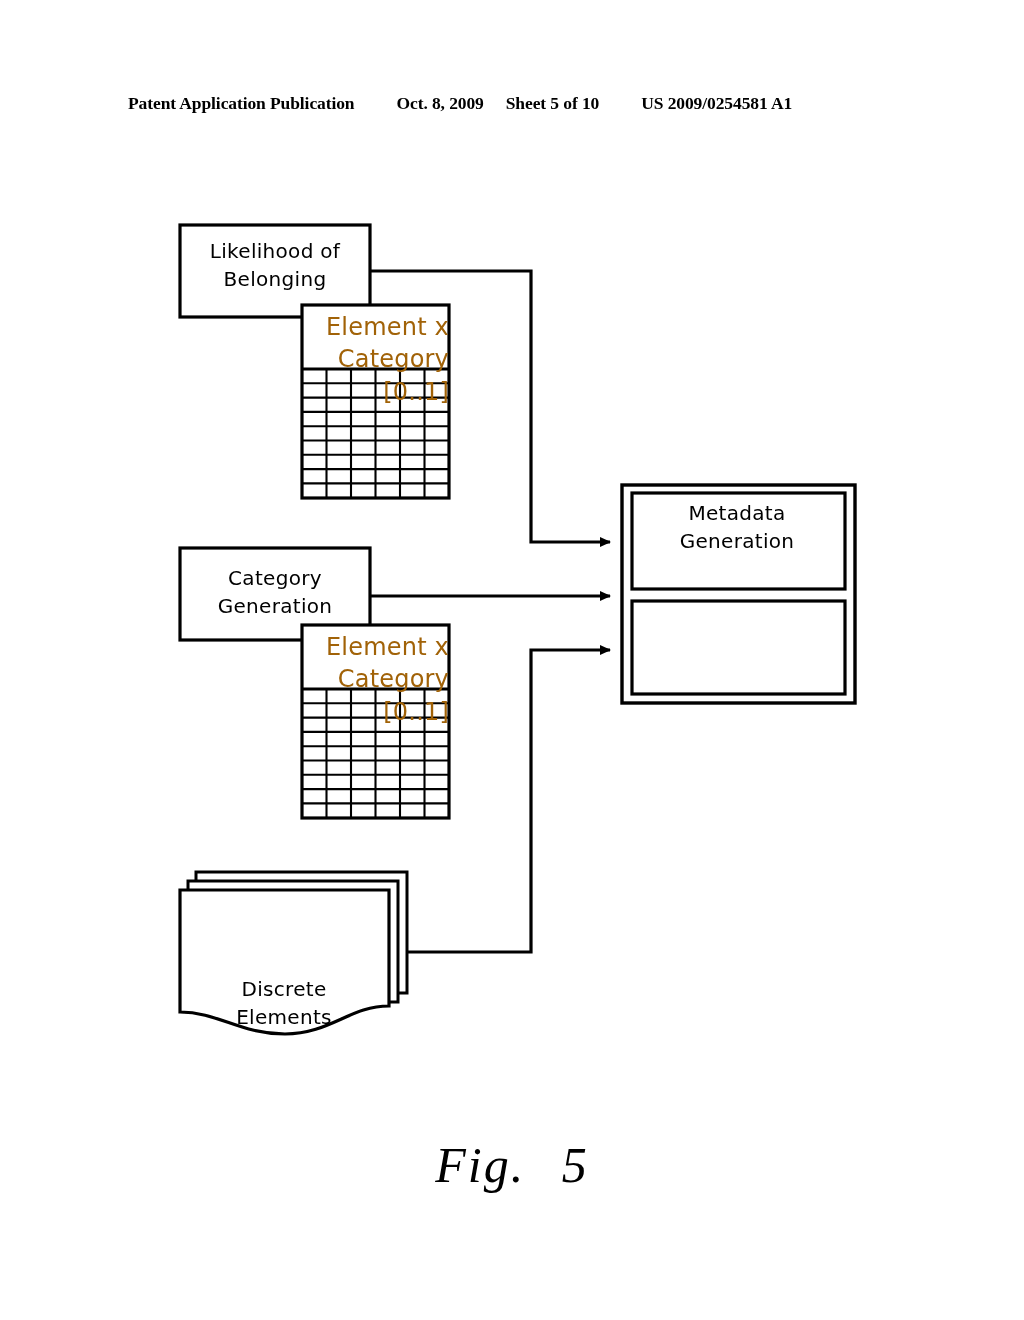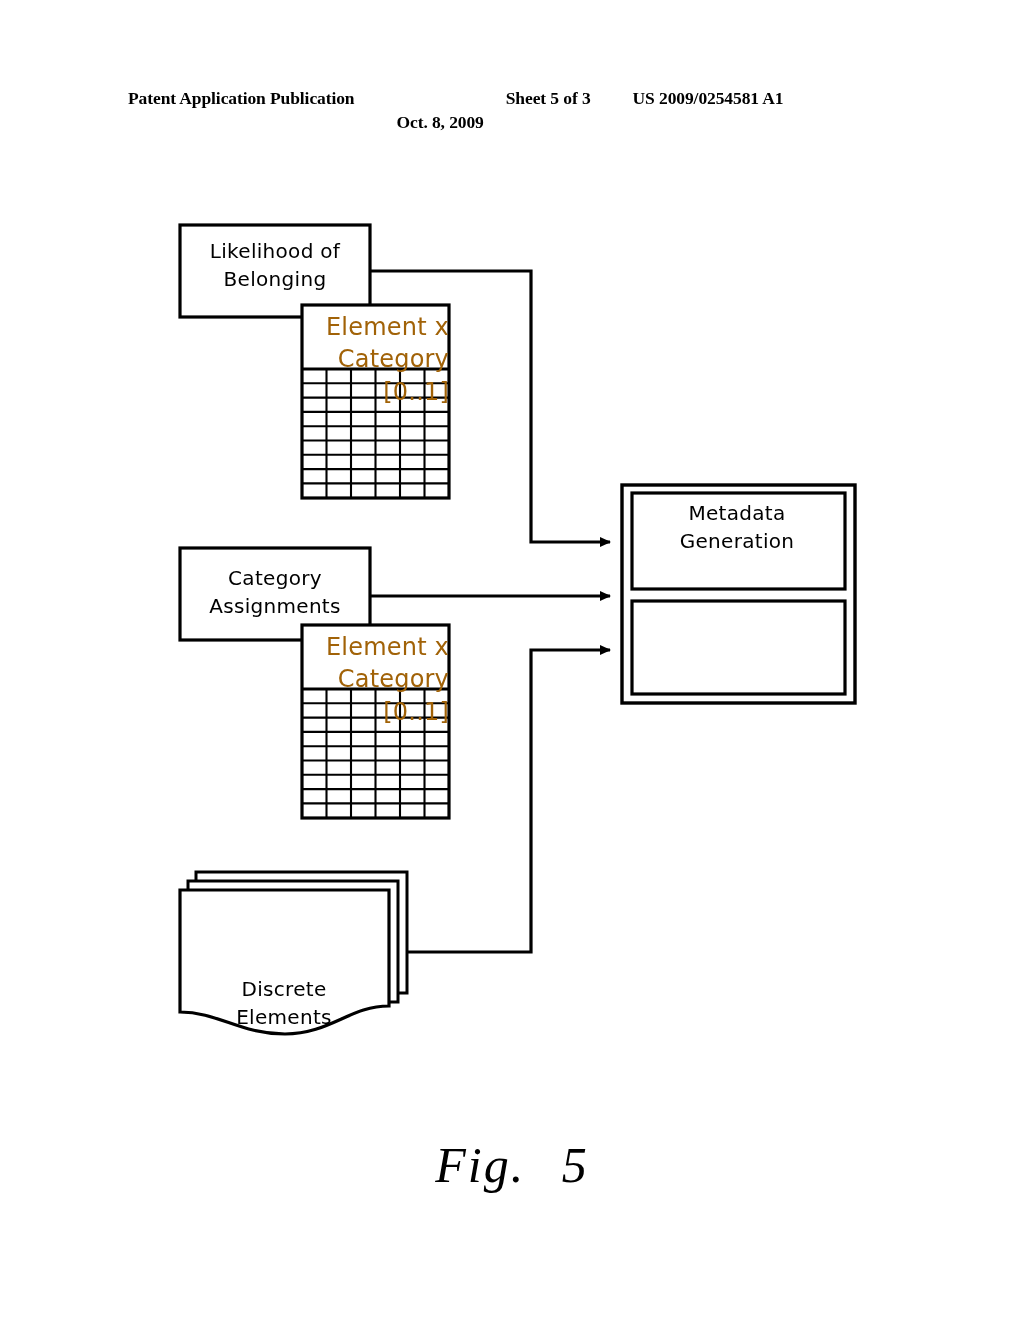--- a/index.html
+++ b/index.html
@@ -16,21 +16,21 @@
   }
 
   
   #patent-header {
     position: absolute;
     top: 88px;
     left: 128px;
     width: 770px;
     height: 26px;
     display: flex;
-    align-items: flex-start;
+    align-items: flex-end;
     font-family: "Liberation Serif", serif;
     font-weight: bold;
     font-size: 17.5px;
     color: #000;
     letter-spacing: -0.1px;
     white-space: nowrap;
   }
   #patent-header .h-pub   { margin-right: 42px; }
   #patent-header .h-date  { margin-right: 22px; margin-top: 24px; }
   #patent-header .h-sheet { margin-right: 42px; }
@@ -98,21 +98,21 @@
     margin-top: 24px;
   }
   #fig-caption .fig-word { margin-right: 22px; }
 </style>
 </head>
 <body>
 
 <div id="patent-header">
   <span class="h-pub">Patent Application Publication</span>
   <span class="h-date">Oct. 8, 2009</span>
-  <span class="h-sheet">Sheet 5 of 3</span>
+  <span class="h-sheet">Sheet 5 of 10</span>
   <span class="h-num">US 2009/0254581 A1</span>
 </div>
 
 <div id="figure-canvas">
 
   <svg id="figure-svg" width="1024" height="1320" viewBox="0 0 1024 1320">
 
     <defs>
       <marker id="arrowhead" markerWidth="11" markerHeight="11" refX="10" refY="5" orient="auto" markerUnits="userSpaceOnUse">
         <path d="M0,0 L11,5 L0,10 z" fill="#000"></path>
@@ -193,21 +193,21 @@
 
   </svg>
 
   <div class="node-label" id="label-likelihood">Likelihood  of
 Belonging</div>
 
   <div class="tbl-label" id="label-table-top">Element  x
 Category  [0..1]</div>
 
   <div class="node-label" id="label-category-assign">Category
-Assignments</div>
+Generation</div>
 
   <div class="tbl-label" id="label-table-bottom">Element  x
 Category  [0..1]</div>
 
   <div class="node-label" id="label-metadata">Metadata
 Generation</div>
 
 
   <div class="node-label" id="label-discrete">Discrete
 Elements</div>

